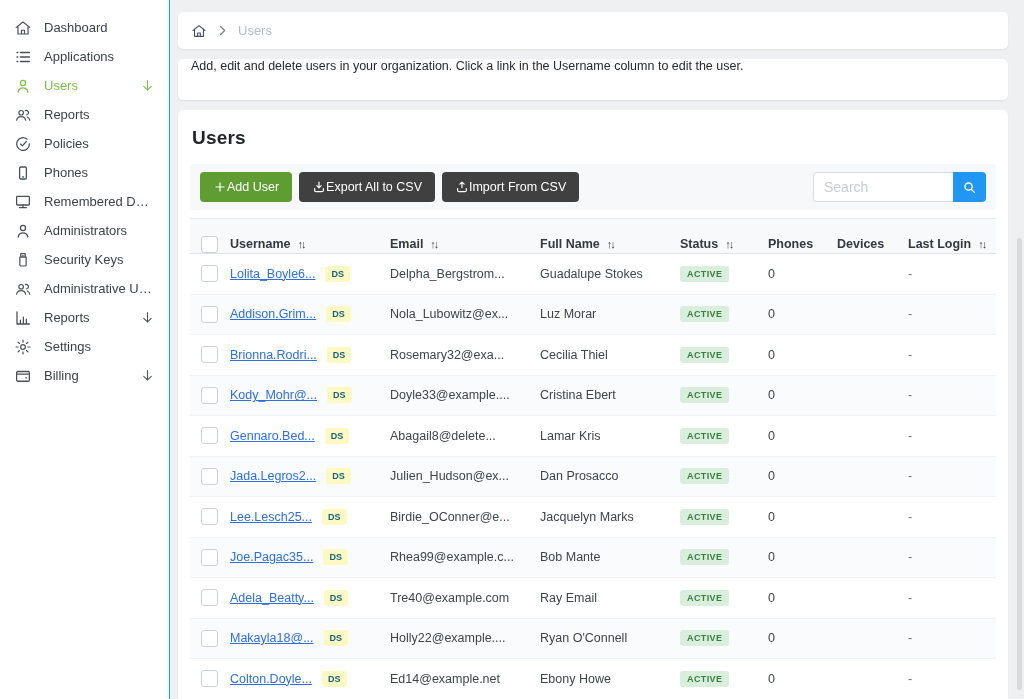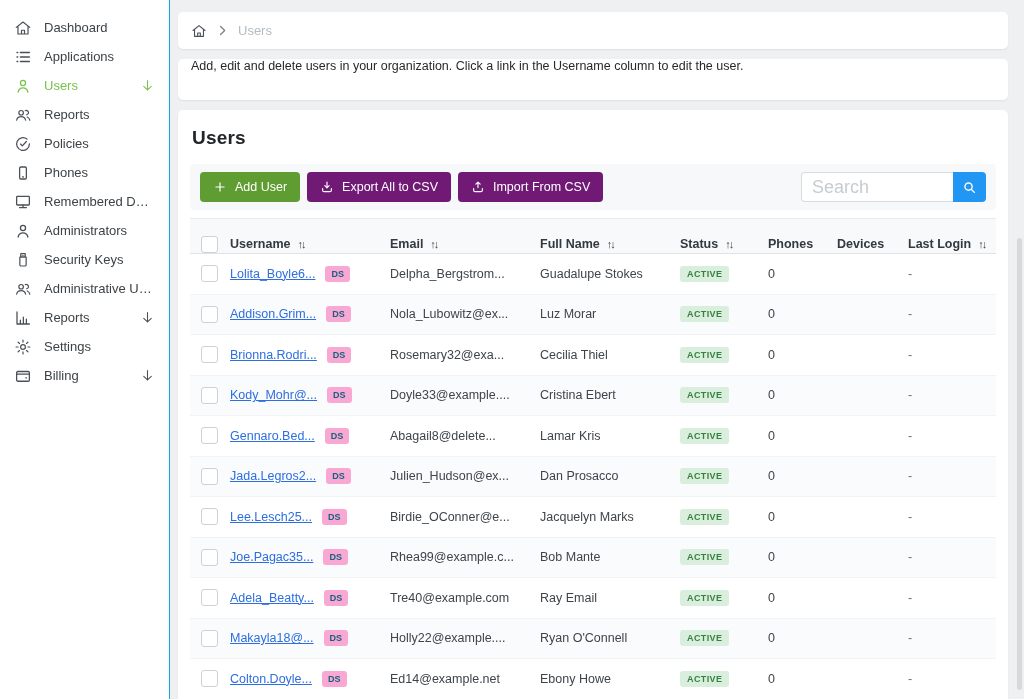--- a/index.html
+++ b/index.html
@@ -27,45 +27,45 @@
   .crumb-home svg,.crumb-sep svg{width:100%;height:100%;display:block;}
   .crumb-sep{width:13px;height:13px;color:#7b8288;margin:0 9px;}
   .crumb-current{color:#b4bcc2;font-size:13px;}
   .info-card{margin-top:10px;height:41px;display:flex;align-items:flex-start;padding:0 13px;
     box-sizing:border-box;font-size:12.5px;color:#26292c;}
   .main-card{margin-top:10px;height:600px;padding:14px 12px;box-sizing:border-box;}
   .page-title{font-size:19px;color:#222629;font-weight:700;margin:3px 0 15px 2px;letter-spacing:.2px;}
   
   .toolbar{background:#f6f8f9;border-radius:4px;height:46px;display:flex;align-items:center;padding:0 10px;box-sizing:border-box;}
   .btn{height:30px;border:none;border-radius:4px;color:#fff;font-size:12.5px;display:inline-flex;
-    align-items:center;gap:8px;padding:0 13px;margin-right:7px;font-family:inherit;cursor:pointer;text-align:right;}
+    align-items:center;gap:0;padding:0 13px;margin-right:7px;font-family:inherit;cursor:pointer;text-align:right;}
   .btn svg{width:14px;height:14px;display:block;}
   .btn-green{background:#5f9c32;}
-  .btn-blue{background:#701a75;}
+  .btn-blue{background:#404040;}
   .search-wrap{margin-left:auto;display:flex;}
-  .search-input{width:152px;height:30px;border:1px solid #d8dcdf;border-right:none;border-radius:4px 0 0 4px;
-    padding:0 10px;font-size:18px;color:#333;outline:none;box-sizing:border-box;background:#fff;font-family:inherit;}
+  .search-input{width:140px;height:30px;border:1px solid #d8dcdf;border-right:none;border-radius:4px 0 0 4px;
+    padding:0 10px;font-size:14px;color:#333;outline:none;box-sizing:border-box;background:#fff;font-family:inherit;}
   .search-input::placeholder{color:#c7ccd1;}
   .search-btn{width:33px;height:30px;background:#2196f3;border:none;border-radius:0 4px 4px 0;
     display:flex;align-items:center;justify-content:center;cursor:pointer;}
   .search-btn svg{width:15px;height:15px;color:#fff;display:block;}
   
   .tbl{margin-top:8px;}
   .grid-cols{display:grid;grid-template-columns:40px 160px 150px 140px 88px 69px 71px auto;align-items:center;}
   .tbl-header{background:#f7f9fa;border-top:1px solid #e9ecee;border-bottom:1px solid #dfe3e6;
     height:34px;font-size:12.5px;font-weight:700;color:#33393f;}
   .th{display:flex;align-items:center;gap:7px;overflow:hidden;margin-top:16px;}
   .sort-icon{font-size:11px;color:#3c4247;letter-spacing:-2px;font-weight:400;cursor:pointer;padding-right:2px;}
   .tbl-row{height:40.5px;font-size:12.5px;color:#3e444a;border-bottom:1px solid #f1f3f4;box-sizing:border-box;}
   .tbl-body .tbl-row:nth-child(even){background:#fafbfc;}
   .cb{width:15px;height:15px;border:1px solid #ccd1d5;border-radius:3px;background:#fff;margin-left:11px;cursor:pointer;}
   .cell{overflow:hidden;white-space:nowrap;}
   .username-cell{display:flex;align-items:center;gap:10px;overflow:hidden;}
   .user-link{color:#2d6ee0;text-decoration:underline;cursor:pointer;white-space:nowrap;}
-  .badge-ds{background:#f9a8d4;color:#14617f;font-size:9px;font-weight:700;padding:3px 6px;border-radius:3px;flex:none;}
+  .badge-ds{background:#fef9c3;color:#14617f;font-size:9px;font-weight:700;padding:3px 6px;border-radius:3px;flex:none;}
   .badge-active{display:inline-block;background:#d9eedc;color:#38803f;font-size:9px;font-weight:700;
     padding:3px 7px;border-radius:3px;letter-spacing:.4px;}
   .muted{color:#6a7076;}
   
   .scrollbar{position:absolute;right:2px;top:238px;width:5px;height:452px;background:#d7d9db;border-radius:3px;cursor:pointer;}
 </style>
 </head>
 <body>
 
 <nav class="sidebar" id="sidebar-nav">

